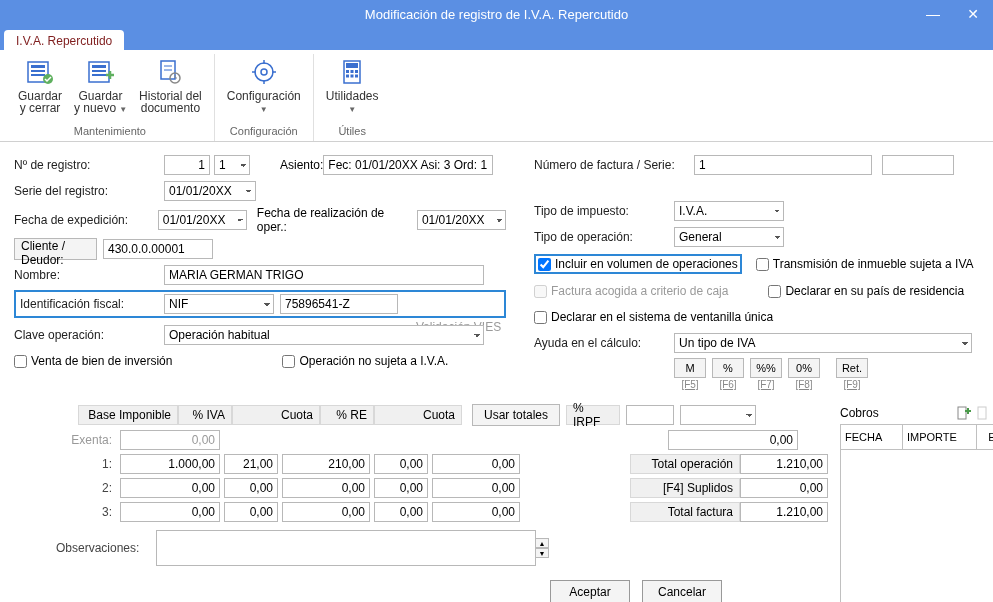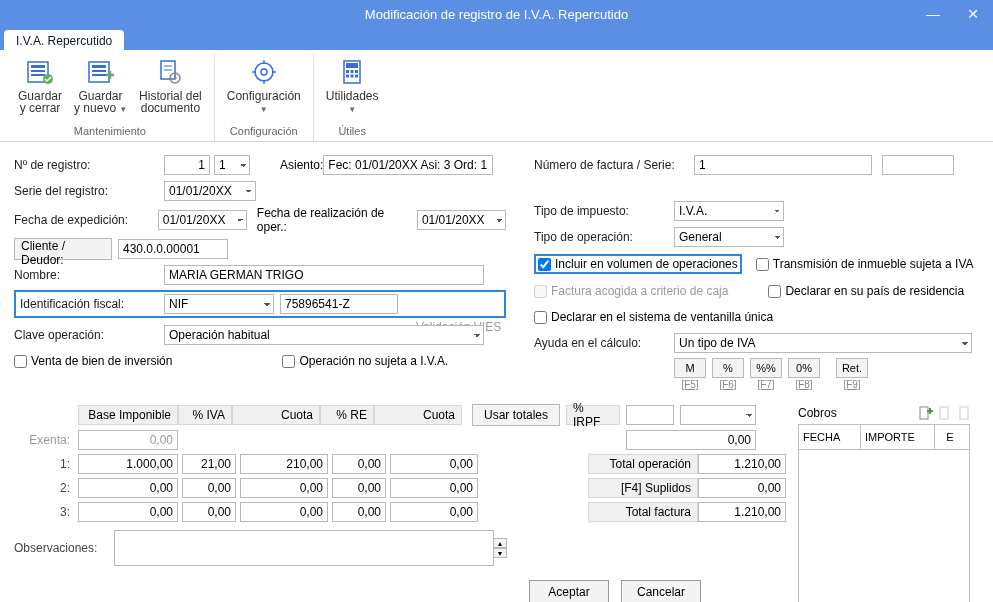--- a/index.html
+++ b/index.html
@@ -6,21 +6,21 @@
 body { background: #fff; width: 993px; height: 602px; overflow: hidden; }
 
 
 .titlebar { background: #5B8FE3; color: #fff; height: 28px; display: flex; align-items: center; justify-content: center; position: relative; }
 .titlebar .controls { position: absolute; right: 0; top: 0; display: flex; }
 .titlebar .controls div { width: 40px; height: 28px; display: flex; align-items: center; justify-content: center; color: #fff; font-size: 14px; cursor: pointer; }
 .titlebar .title { font-size: 13px; }
 
 
 .tabrow { background: #5B8FE3; padding: 0 4px 0 4px; height: 22px; display: flex; align-items: flex-end; }
-.tab { background: #fff; color: #0f172a; padding: 4px 12px 2px 12px; border-radius: 4px 4px 0 0; font-size: 12px; }
+.tab { background: #fff; color: #7f1d1d; padding: 4px 12px 2px 12px; border-radius: 4px 4px 0 0; font-size: 12px; }
 
 
 .ribbon { background: #fff; border-bottom: 1px solid #d0d0d0; display: flex; padding: 4px 6px 0 6px; height: 92px; }
 .ribgroup { display: flex; flex-direction: column; align-items: center; padding: 0 6px; border-right: 1px solid #e0e0e0; }
 .ribgroup:last-child { border-right: none; }
 .ribitems { display: flex; }
 .ribbtn { display: flex; flex-direction: column; align-items: center; justify-content: flex-start; padding: 2px 6px; min-width: 52px; cursor: pointer; }
 .ribbtn .ricon { width: 32px; height: 32px; margin-bottom: 2px; display: flex; align-items: center; justify-content: center; }
 .ribbtn .rlabel { font-size: 11px; text-align: center; line-height: 12px; color: #333; }
 .ribbtn .caret { font-size: 8px; color: #666; }
@@ -46,21 +46,21 @@
 .linkdis { color: #9a9a9a; }
 .minibtn { width: 32px; height: 20px; border: 1px solid #b8b8b8; background: #f4f4f4; font-size: 11px; cursor: pointer; display: flex; align-items: center; justify-content: center; }
 .minilbl { font-size: 10px; color: #888; text-align: center; width: 32px; text-decoration: underline; }
 .minicol { display: flex; flex-direction: column; align-items: center; gap: 1px; }
 
 
 .grid { margin-top: 10px; }
 .ghead { display: flex; align-items: center; }
 .ghead .hcell { background: #f0f0f0; border: 1px solid #d8d8d8; height: 20px; display: flex; align-items: center; justify-content: flex-end; padding: 0 6px; font-size: 12px; }
 .grow { display: flex; align-items: center; margin-top: 4px; }
-.grow .rlbl { width: 64px; text-align: right; padding-right: 8px; color: #444; }
+.grow .rlbl { width: 64px; text-align: right; padding-right: 8px; color: #444; margin-left: 42px; }
 .grid input { height: 20px; }
 
 
 .totrow { display: flex; align-items: center; justify-content: flex-end; margin-top: 4px; }
 .totrow .tlbl { background: #f0f0f0; border: 1px solid #d8d8d8; height: 20px; width: 110px; display: flex; align-items: center; justify-content: flex-end; padding: 0 6px; }
 .totrow input { width: 88px; }
 
 
 .cobros { border: 1px solid #c0c0c0; width: 172px; min-height: 192px; margin-top: 2px; }
 .cobros .chead { display: flex; background: #fff; border-bottom: 1px solid #c0c0c0; }
@@ -196,21 +196,21 @@
         <span class="lbl">Serie del registro:</span>
         <select style="width:92px"><option>01/01/20XX</option></select>
       </div>
       <div class="row">
         <span class="lbl">Fecha de expedición:</span>
         <select style="width:92px"><option>01/01/20XX</option></select>
         <span style="margin-left:10px">Fecha de realización de oper.:</span>
         <select style="width:92px;margin-left:6px"><option>01/01/20XX</option></select>
       </div>
       <div class="row">
-        <button class="btnflat" style="width:98px;text-align:left;padding-left:6px">Cliente / Deudor:</button>
+        <button class="btnflat" style="width:83px;text-align:left;padding-left:6px">Cliente / Deudor:</button>
         <input type="text" style="width: 110px; margin-left: 6px;" value="430.0.0.00001">
       </div>
       <div class="row">
         <span class="lbl">Nombre:</span>
         <input type="text" style="width: 320px;" value="MARIA GERMAN TRIGO">
       </div>
       <div class="row hlbox">
         <span class="lbl" style="width:144px">Identificación fiscal:</span>
         <select style="width:110px"><option>NIF</option></select>
         <input type="text" style="width: 118px; margin-left: 6px;" value="75896541-Z">

